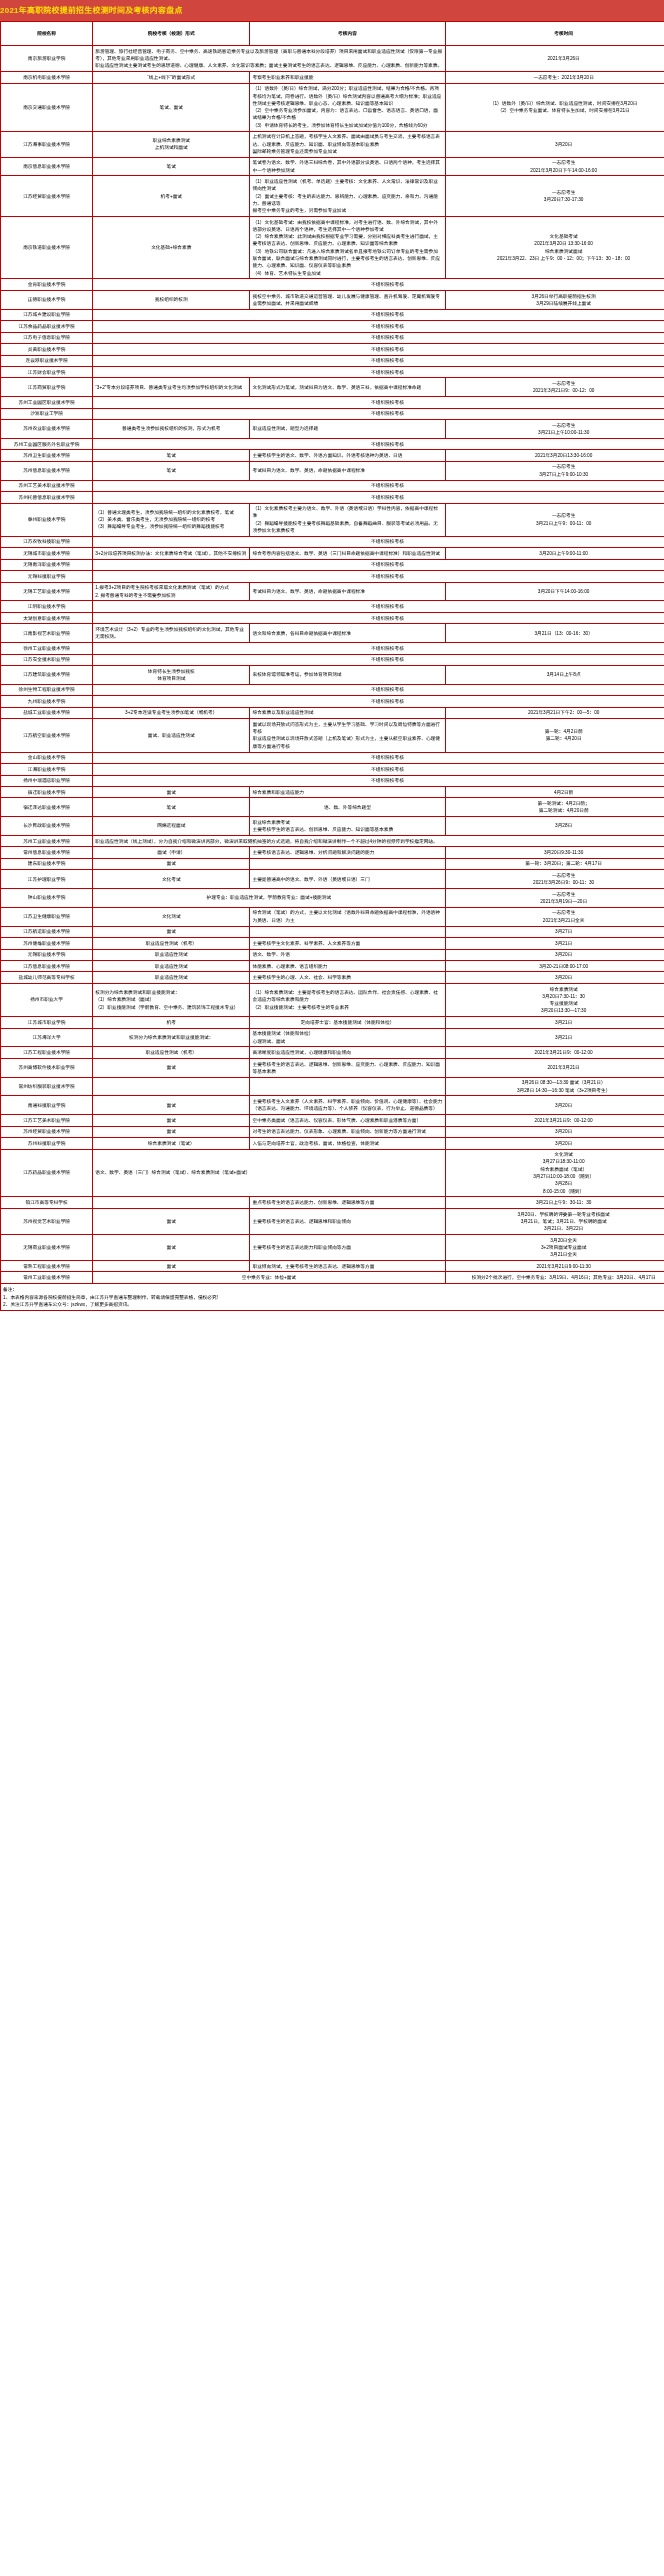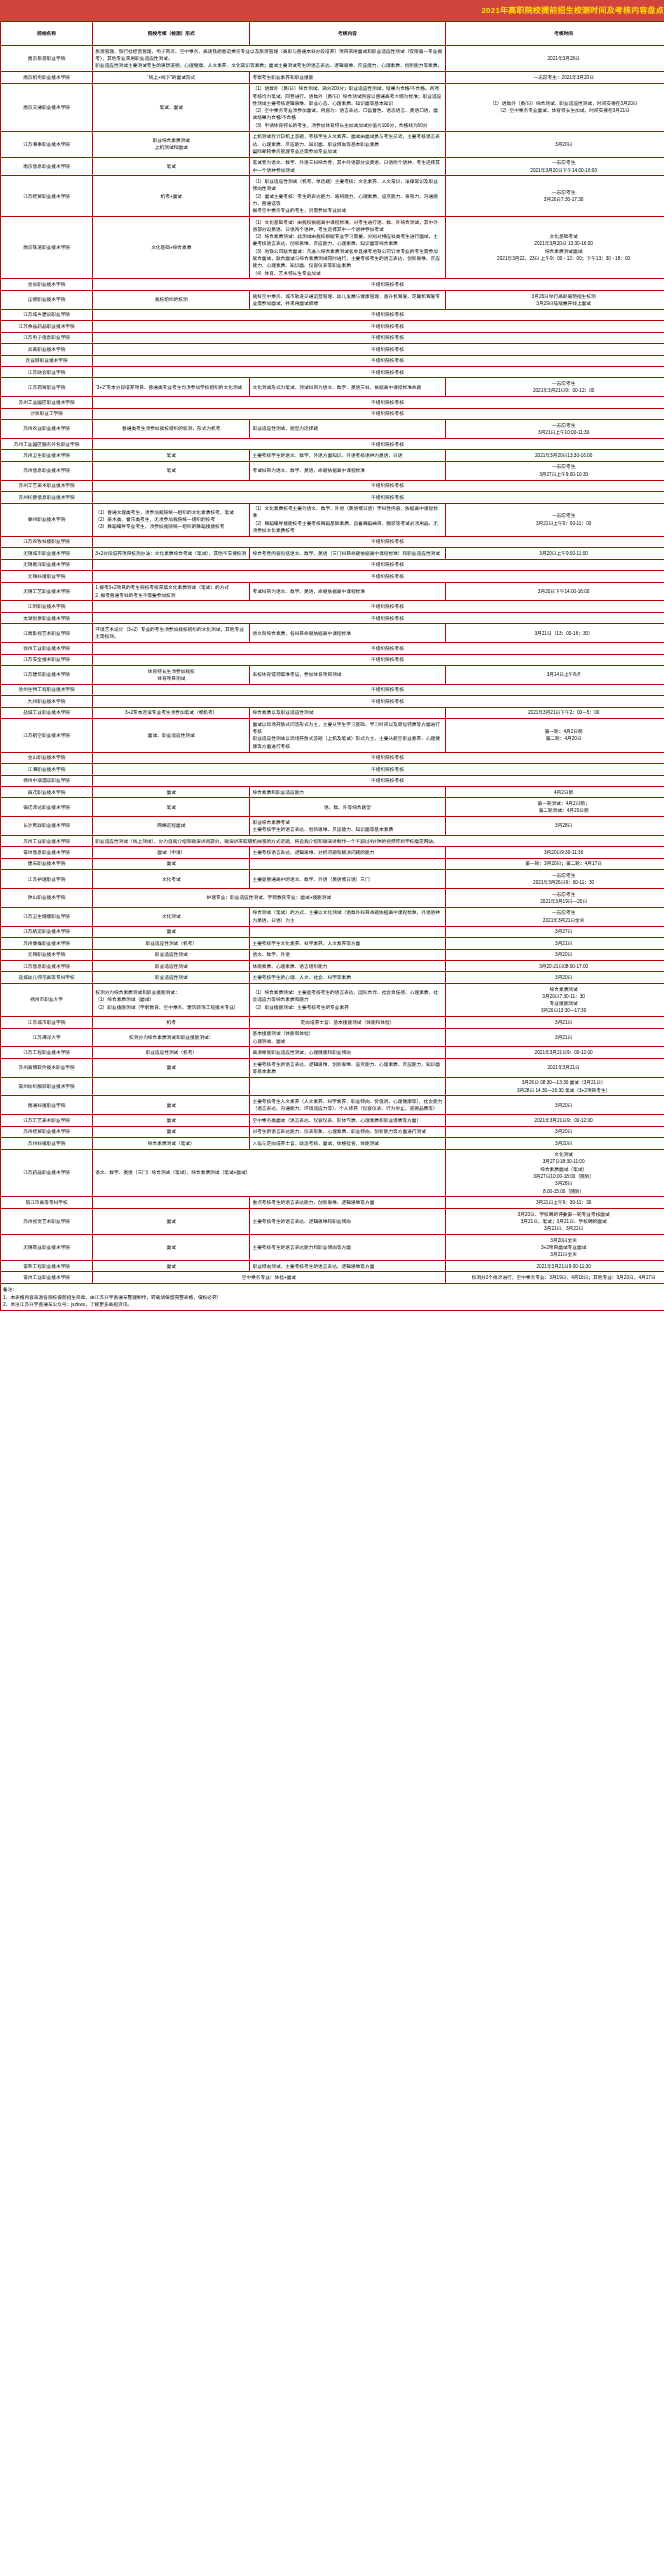--- a/index.html
+++ b/index.html
@@ -13,21 +13,21 @@
   }
   #sheet {
     width: 664px;
     box-sizing: border-box;
   }
   .title-bar {
     background: #d0453e;
     color: #ffe100;
     font-weight: bold;
     font-size: 7.9px;
-    text-align: right;
+    text-align: left;
     padding: 5.8px 0 5.8px 0;
     letter-spacing: 0.3px;
     line-height: 1.2;
   }
   table.grid {
     border-collapse: collapse;
     table-layout: fixed;
     width: 664px;
     border: 0.5px solid #c00000;
   }

